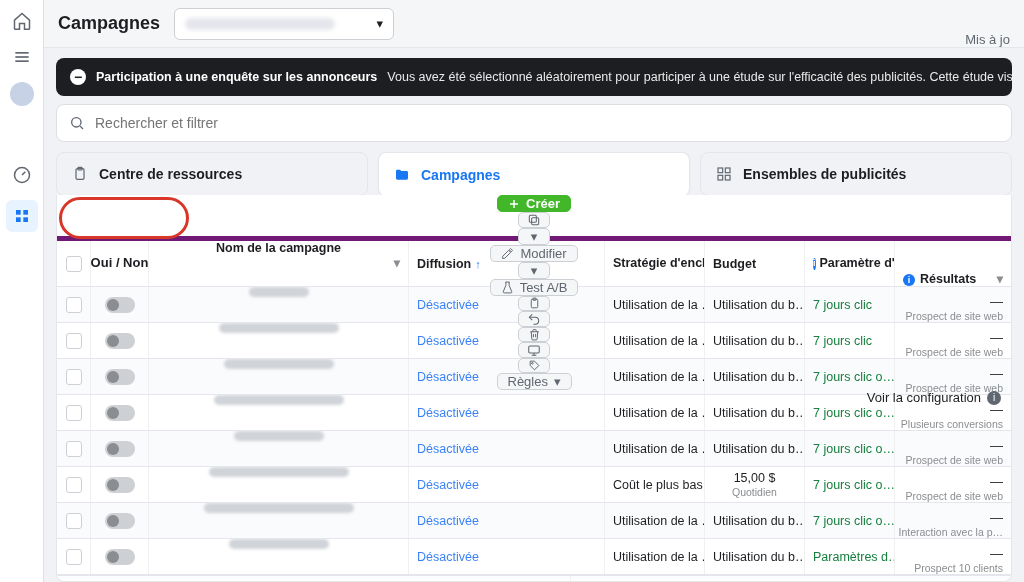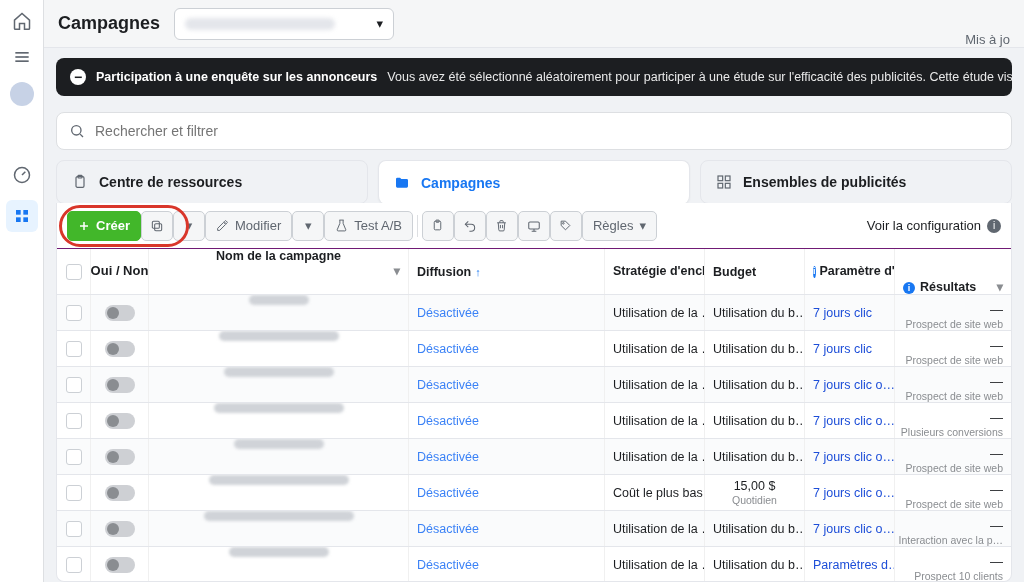--- a/index.html
+++ b/index.html
@@ -18,31 +18,31 @@
   .account-pill .blur { width: 150px; height: 12px; background: #e4e6eb; border-radius: 6px; filter: blur(2px); }
   .header-right { margin-left: auto; font-size: 13px; color: #606770; margin-top: 32px; }
   
   .content { padding: 10px 12px 0 12px; flex: 1; display: flex; flex-direction: column; overflow: hidden; }
   
   .banner { background: #1c1e21; color: #fff; border-radius: 8px; height: 38px; display: flex; align-items: center; padding: 0 14px; font-size: 12.5px; overflow: hidden; white-space: nowrap; }
   .banner .minus { width: 16px; height: 16px; border-radius: 50%; background: #fff; color:#1c1e21; display:flex; align-items:center; justify-content:center; font-weight:700; margin-right:10px; font-size:14px; flex-shrink:0; }
   .banner b { font-weight: 600; margin-right: 10px; }
   .banner .rest { opacity: 0.9; }
   
-  .searchbar { margin-top: 16px; background: #fff; border: 1px solid #dddfe2; border-radius: 8px; height: 38px; display: flex; align-items: center; padding: 0 12px; gap: 10px; }
+  .searchbar { margin-top: 8px; background: #fff; border: 1px solid #dddfe2; border-radius: 8px; height: 38px; display: flex; align-items: center; padding: 0 12px; gap: 10px; }
   .searchbar input { border: none; outline: none; flex: 1; font-size: 14px; color: #606770; background: transparent; }
   
   .tabs { display: flex; gap: 10px; margin-top: 10px; }
   .tab { flex: 1; height: 44px; border-radius: 8px; background: #f0f2f5; border: 1px solid #e4e6eb; display: flex; align-items: center; padding: 0 14px; gap: 10px; font-weight: 600; font-size: 14px; color: #1c1e21; cursor: pointer; }
   .tab.active { background: #fff; border-bottom: none; color: #1877f2; box-shadow: 0 1px 2px rgba(0,0,0,.05); }
   .tab .ticon { width: 18px; height: 18px; display:flex; align-items:center; justify-content:center; }
   
   .panel { background: #fff; border: 1px solid #e4e6eb; border-top: none; border-radius: 0 0 8px 8px; flex: 1; display: flex; flex-direction: column; overflow: hidden; margin-top: -1px; }
   
-  .toolbar { height: 46px; display: flex; align-items: center; padding: 0 10px; border-bottom: 1px solid #701a75; position: relative; }
+  .toolbar { height: 46px; display: flex; align-items: center; padding: 0 10px; border-bottom: 5px solid #701a75; position: relative; flex-direction: column; }
   .btn { height: 30px; border: 1px solid #ccd0d5; background: #f5f6f7; border-radius: 5px; display: flex; align-items: center; padding: 0 10px; gap: 6px; font-size: 13px; color: #606770; cursor: pointer; }
   .btn svg { vertical-align: middle; }
   .btn.square { width: 32px; padding: 0; justify-content: center; }
   .btn.green { background: #42b72a; border-color: #42b72a; color: #fff; font-weight: 600; }
   .toolbar .sep { width: 1px; height: 22px; background: #dddfe2; margin: 0 4px; }
   .toolbar-right { margin-left: auto; display: flex; align-items: center; gap: 6px; font-size: 13px; color: #1c1e21; }
   
   .highlight-circle { position: absolute; left: 2px; top: 2px; width: 130px; height: 42px; border: 3px solid #d9362a; border-radius: 22px; pointer-events: none; }
   
   .table { flex: 1; overflow: hidden; }
@@ -51,21 +51,21 @@
   .trow { height: 36px; font-size: 12.5px; }
   .trow:nth-child(odd) { background: #fafbfc; }
   .cell { padding: 0 8px; display: flex; align-items: center; height: 100%; border-right: 1px solid #f0f0f0; overflow: hidden; white-space: nowrap; text-overflow: ellipsis; }
   .cell.last { border-right: none; }
   .c-check { width: 34px; justify-content: center; }
   .c-toggle { width: 58px; justify-content: center; position: relative; }
   .c-name { width: 260px; flex-direction: column; }
   .c-diff { width: 196px; color: #3b82f6; }
   .c-strat { width: 100px; color: #1c1e21; }
   .c-budget { width: 100px; color: #1c1e21; }
-  .c-attr { width: 90px; color: #1d4ed8; }
+  .c-attr { width: 90px; color: #15803d; }
   .c-res { flex: 1; text-align: right; justify-content: flex-end; flex-direction: column; align-items: flex-end; gap: 1px; }
   .c-res .dash { font-size: 13px; color: #1c1e21; }
   .c-res .sub { font-size: 10.5px; color: #8a8d91; }
   .c-budget.right { flex-direction: column; justify-content: center; gap:1px; }
   .c-budget .sub { font-size: 10.5px; color: #8a8d91; }
   .thead .cell { color: #1c1e21; }
   .thead .c-diff, .thead .c-res { color: #1c1e21; }
   .thead .sort-up { color: #1877f2; margin-left:4px; font-size:11px; }
   .checkbox { width: 16px; height: 16px; border: 1px solid #ccd0d5; border-radius: 3px; background: #fff; }
   .toggle { width: 30px; height: 16px; border-radius: 8px; background: #ced0d4; position: relative; }

